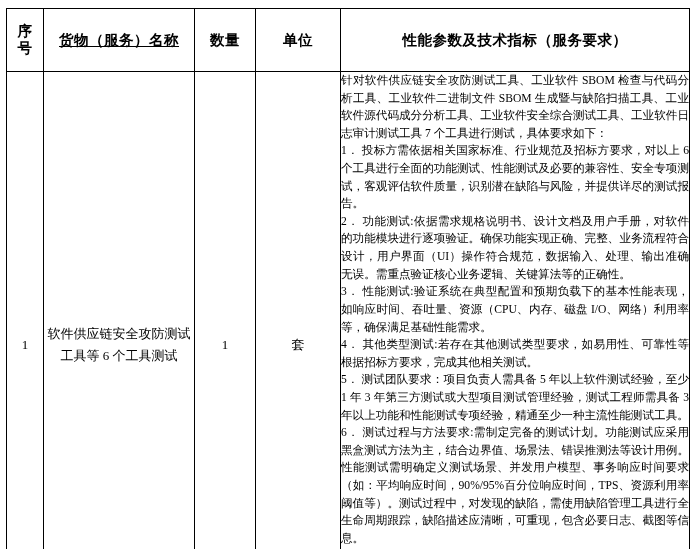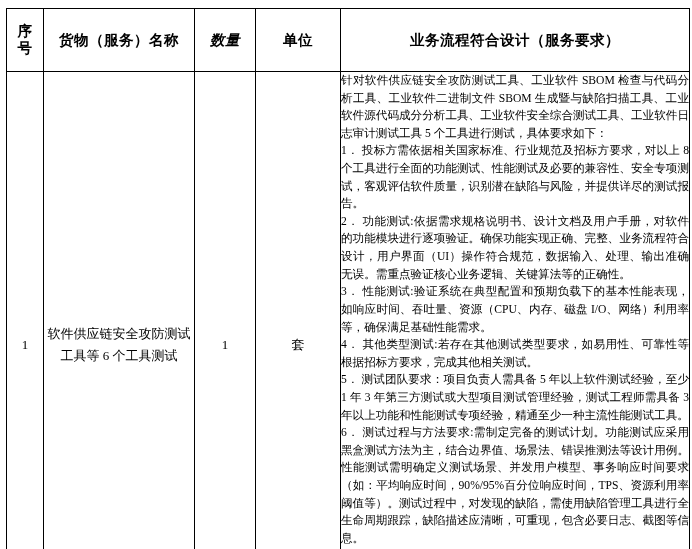--- a/index.html
+++ b/index.html
@@ -42,22 +42,22 @@
     line-height: 1.25;
   }
   th.col-seq {
     width: 36px;
     padding: 0 4px;
   }
   th.col-seq .seq-stack {
     display: block;
     line-height: 1.15;
   }
-  th.col-name { width: 150px; }
-  th.col-qty  { width: 60px; font-style: italic; }
+  th.col-name { width: 150px; text-decoration: underline; }
+  th.col-qty  { width: 60px; }
   th.col-unit { width: 84px; margin-top: 12px; }
   th.col-spec { width: 348px; }
 
   td.cell-seq {
     text-align: center;
     font-size: 13px;
     vertical-align: middle;
   }
   td.cell-name {
     text-align: center;
@@ -105,33 +105,33 @@
   <table class="spec">
     <thead>
       <tr>
         <th class="col-seq">
           <span class="seq-stack">序</span>
           <span class="seq-stack">号</span>
         </th>
         <th class="col-name">货物（服务）名称</th>
         <th class="col-qty">数量</th>
         <th class="col-unit">单位</th>
-        <th class="col-spec">业务流程符合设计（服务要求）</th>
+        <th class="col-spec">性能参数及技术指标（服务要求）</th>
       </tr>
     </thead>
     <tbody>
       <tr class="row-main">
         <td class="cell-seq">1</td>
         <td class="cell-name">软件供应链安全攻防测试工具等 6 个工具测试</td>
         <td class="cell-qty">1</td>
         <td class="cell-unit">套</td>
         <td class="cell-spec">
           <div class="spec-body">
-              <p class="intro">针对软件供应链安全攻防测试工具、工业软件 SBOM 检查与代码分析工具、工业软件二进制文件 SBOM 生成暨与缺陷扫描工具、工业软件源代码成分分析工具、工业软件安全综合测试工具、工业软件日志审计测试工具 5 个工具进行测试，具体要求如下：</p>
-              <p class="item">1． 投标方需依据相关国家标准、行业规范及招标方要求，对以上 8 个工具进行全面的功能测试、性能测试及必要的兼容性、安全专项测试，客观评估软件质量，识别潜在缺陷与风险，并提供详尽的测试报告。</p>
+              <p class="intro">针对软件供应链安全攻防测试工具、工业软件 SBOM 检查与代码分析工具、工业软件二进制文件 SBOM 生成暨与缺陷扫描工具、工业软件源代码成分分析工具、工业软件安全综合测试工具、工业软件日志审计测试工具 7 个工具进行测试，具体要求如下：</p>
+              <p class="item">1． 投标方需依据相关国家标准、行业规范及招标方要求，对以上 6 个工具进行全面的功能测试、性能测试及必要的兼容性、安全专项测试，客观评估软件质量，识别潜在缺陷与风险，并提供详尽的测试报告。</p>
               <p class="item">2． 功能测试:依据需求规格说明书、设计文档及用户手册，对软件的功能模块进行逐项验证。确保功能实现正确、完整、业务流程符合设计，用户界面（UI）操作符合规范，数据输入、处理、输出准确无误。需重点验证核心业务逻辑、关键算法等的正确性。</p>
               <p class="item">3． 性能测试:验证系统在典型配置和预期负载下的基本性能表现，如响应时间、吞吐量、资源（CPU、内存、磁盘 I/O、网络）利用率等，确保满足基础性能需求。</p>
               <p class="item">4． 其他类型测试:若存在其他测试类型要求，如易用性、可靠性等根据招标方要求，完成其他相关测试。</p>
               <p class="item">5． 测试团队要求：项目负责人需具备 5 年以上软件测试经验，至少 1 年 3 年第三方测试或大型项目测试管理经验，测试工程师需具备 3 年以上功能和性能测试专项经验，精通至少一种主流性能测试工具。</p>
               <p class="item">6． 测试过程与方法要求:需制定完备的测试计划。功能测试应采用黑盒测试方法为主，结合边界值、场景法、错误推测法等设计用例。性能测试需明确定义测试场景、并发用户模型、事务响应时间要求（如：平均响应时间，90%/95%百分位响应时间，TPS、资源利用率阈值等）。测试过程中，对发现的缺陷，需使用缺陷管理工具进行全生命周期跟踪，缺陷描述应清晰，可重现，包含必要日志、截图等信息。</p>
               <p class="item">7． 交付物要求:《测试用例集》、《测试记录》《测试缺陷清单及跟踪报告》、《软件第三方测试报告》和 CNAS 报告。测试报告应数据详实，结论清晰。性能测试需包含测试环境说明，监控数据图表（响应时间趋势，TPS 趋势、资源利用率趋势）</p>
             </div>
         </td>
       </tr>
     </tbody>

